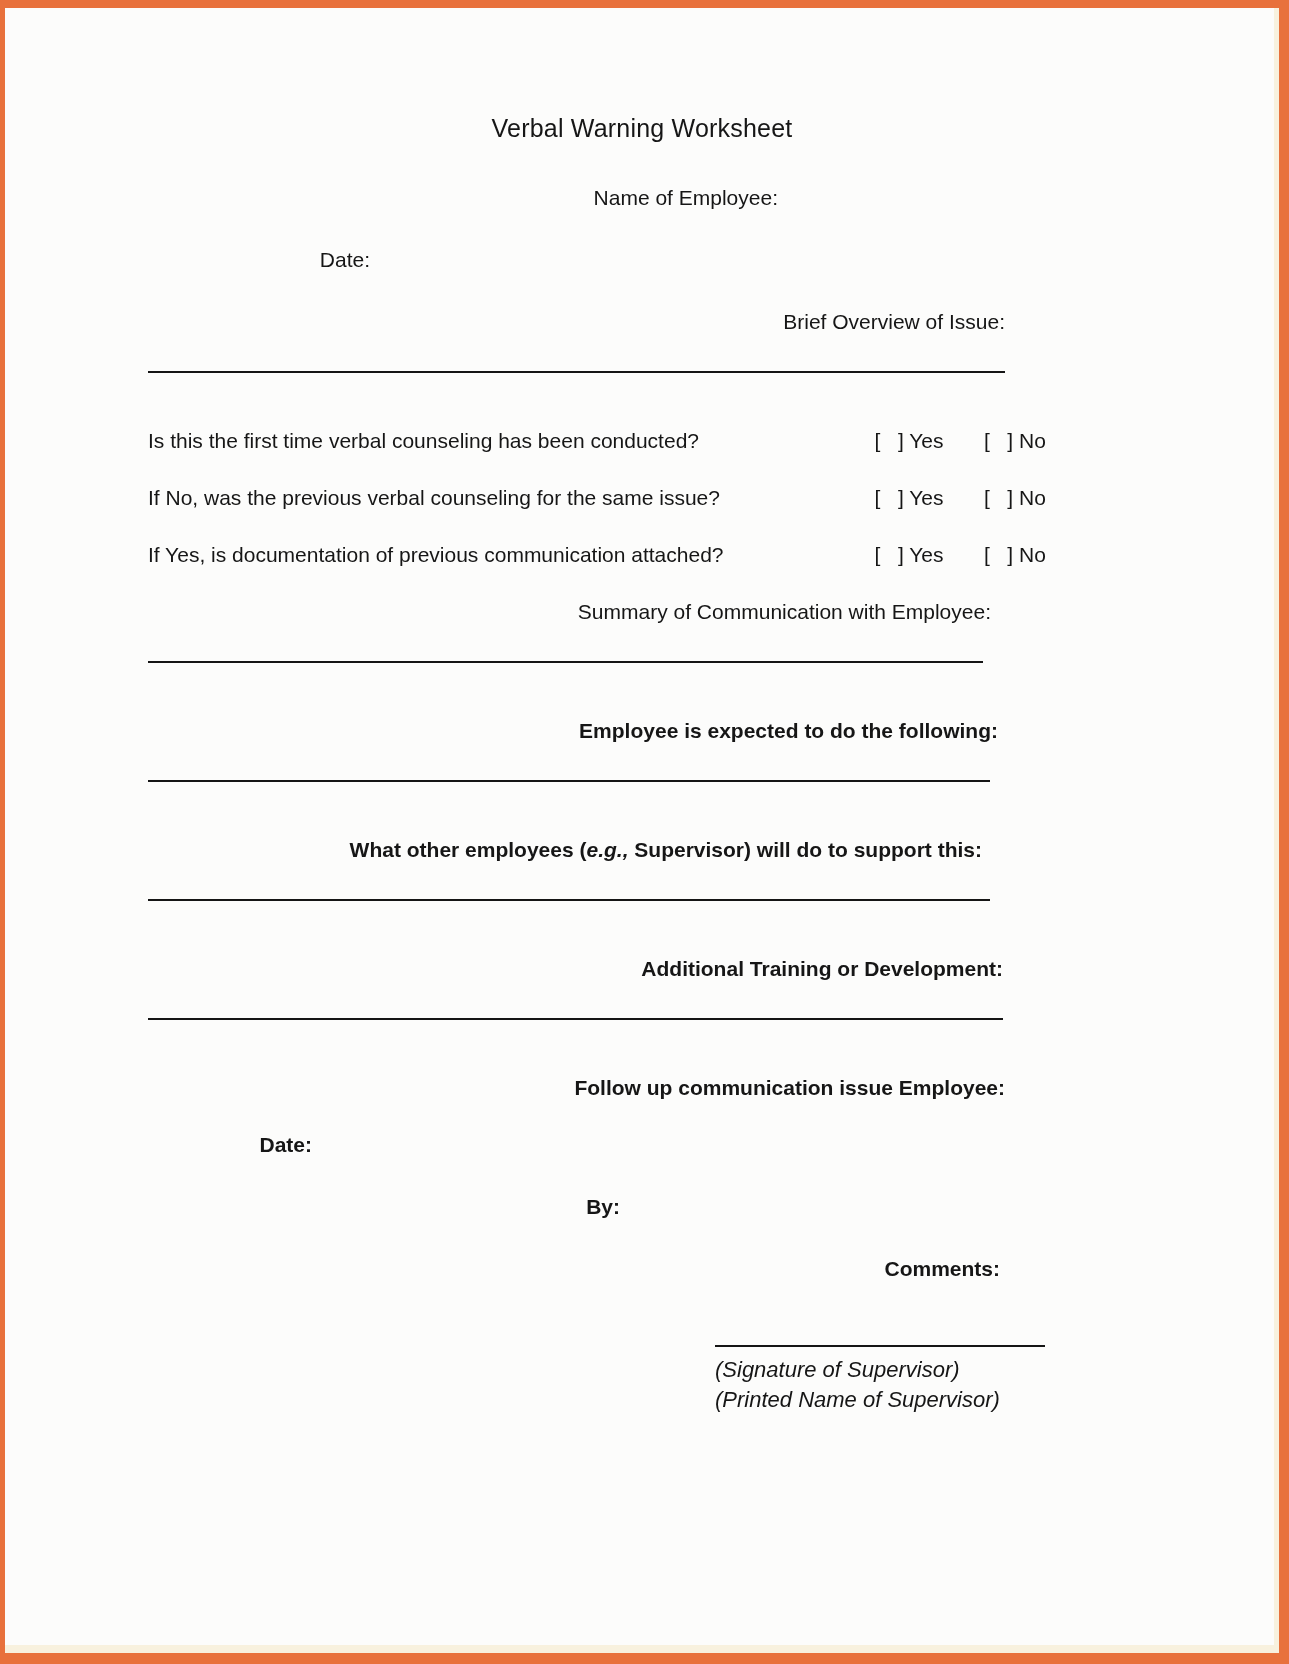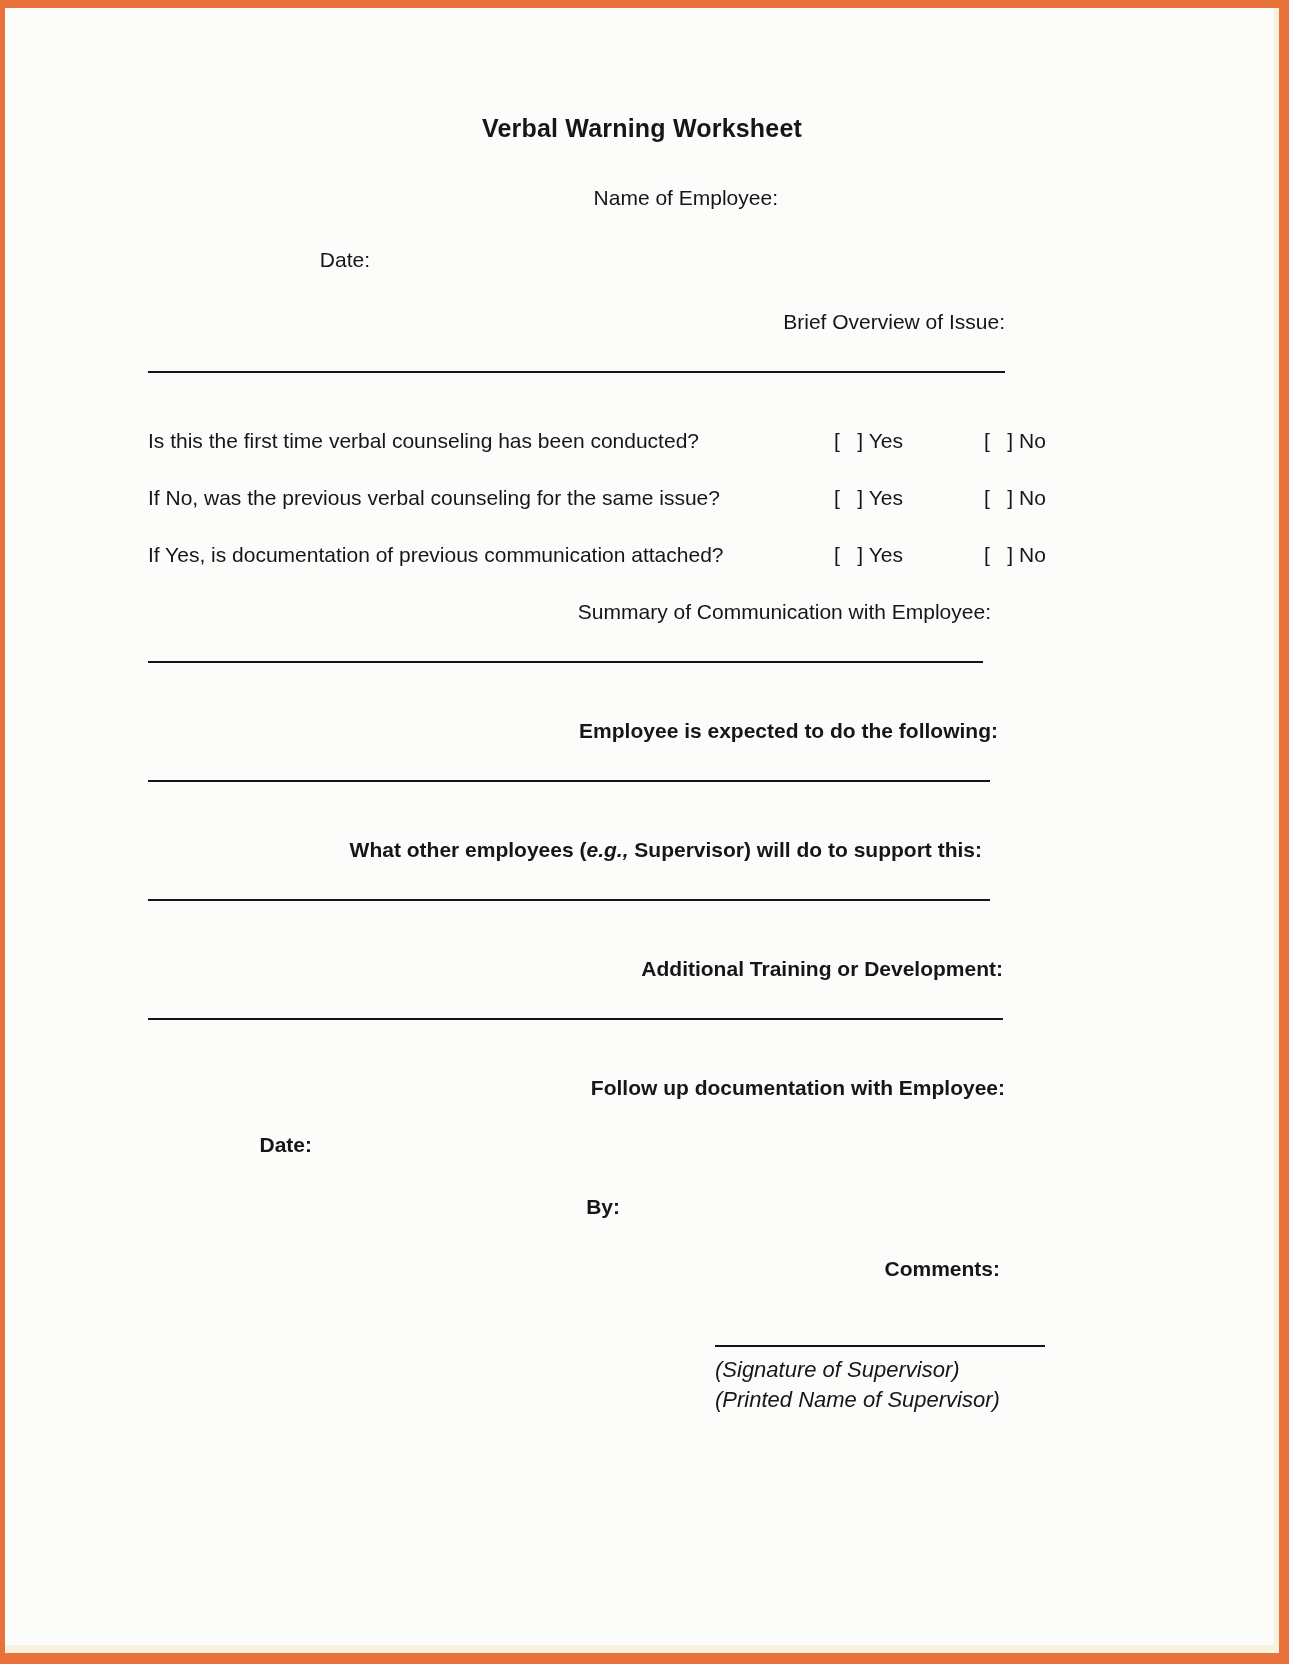--- a/index.html
+++ b/index.html
@@ -21,21 +21,21 @@
     height:8px; background:#f8f1de; pointer-events:none;
   }
   .sheet::before {
     content:""; position:absolute; right:0; top:0; bottom:0;
     width:5px; background:#f8f1de; pointer-events:none;
   }
   .title {
     margin:106px 0 42px 0;
     text-align:center;
     font-size:25px;
-    font-weight:bold;
+    font-weight:normal;
     letter-spacing:0.2px;
   }
   .content {
     margin-left:143px;
     width:857px;
     font-size:21px;
     line-height:26px;
   }
   .row { display:flex; align-items:flex-end; margin-bottom:31px;flex-direction:column; }
   .lbl { white-space:nowrap; }
@@ -49,21 +49,21 @@
     height:0;
   }
   .hr {
     border-bottom:2px solid #151515;
     height:0;
     margin-bottom:55px;
     margin-top:24px;
   }
   .qrow { display:flex; margin-bottom:31px; }
   .qtext { flex:0 0 686px; }
-  .qyes  { flex:0 0 150px; white-space:nowrap; }
+  .qyes  { flex:0 0 150px; white-space:nowrap;text-align:center; }
   .qno   { flex:0 0 auto;  white-space:nowrap; }
   .sig-block { margin:58px 0 0 567px; width:330px; }
   .sig-line { border-bottom:2px solid #151515; height:0; margin-bottom:8px; }
   .sig-cap { font-style:italic; font-size:22px; line-height:30px; }
 </style>
 </head>
 <body>
 
 <div class="sheet">
 
@@ -126,21 +126,21 @@
     <div class="hr" style="width:842px"></div>
 
     <div class="row bold" style="width:855px">
       <span class="lbl">Additional Training or Development:</span>
       <span class="ln"></span>
     </div>
 
     <div class="hr" style="width:855px"></div>
 
     <div class="row bold">
-      <span class="lbl">Follow up documentation with Employee:</span>
+      <span class="lbl">Follow up communication issue Employee:</span>
     </div>
 
     <div class="row bold" style="width:164px">
       <span class="lbl">Date:</span>
       <span class="ln"></span>
     </div>
 
     <div class="row bold" style="width:472px">
       <span class="lbl">By:</span>
       <span class="ln"></span>

